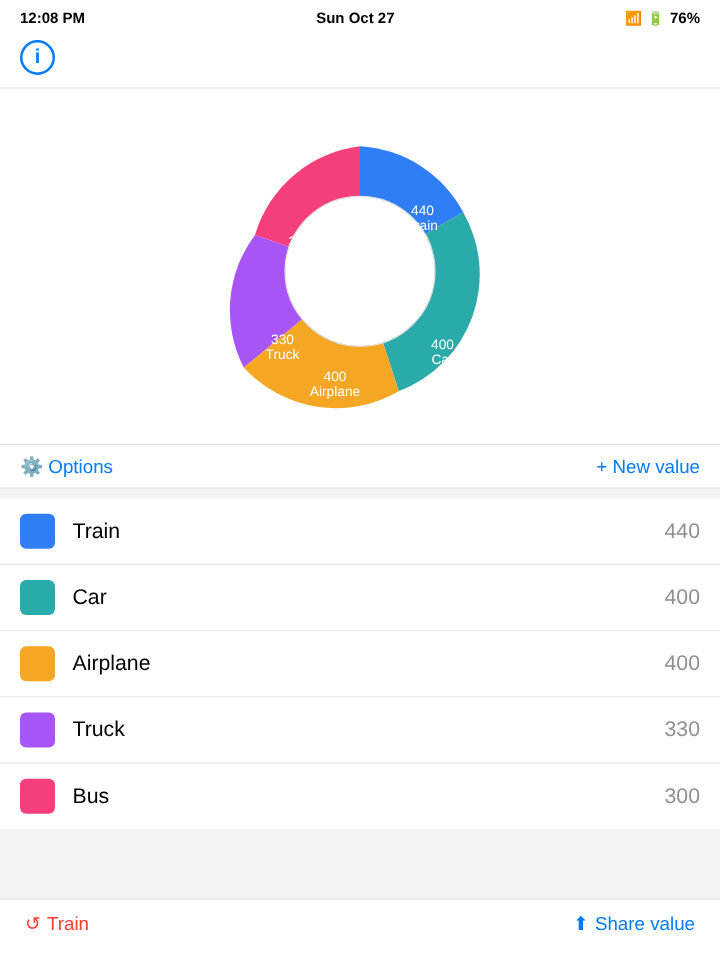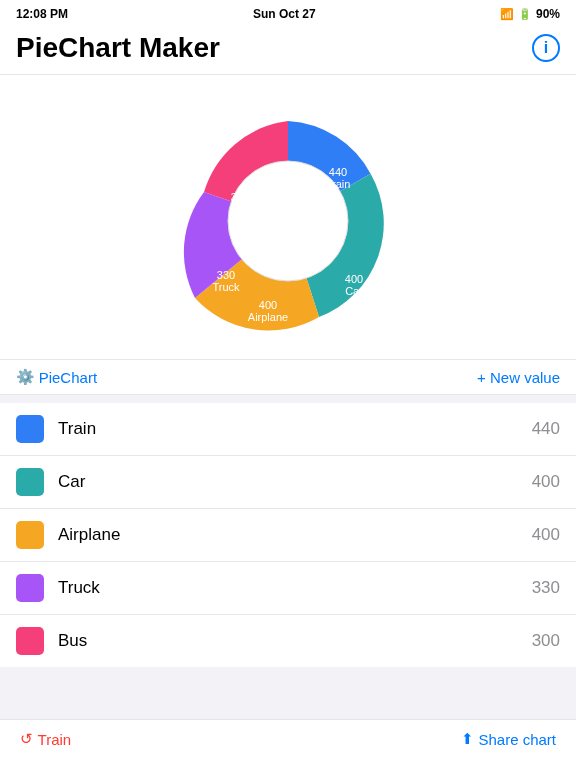--- a/index.html
+++ b/index.html
@@ -164,26 +164,25 @@
   </style>
 </head>
 <body>
 
 <div class="status-bar">
   <span>12:08 PM</span>
   <span>Sun Oct 27</span>
   <div class="status-bar-right">
     <span class="wifi-icon">📶</span>
     <span class="battery-icon">🔋</span>
-    <span>90%</span>
+    <span>76%</span>
   </div>
 </div>
 
 <div class="header">
-  <span class="header-title">PieChart Maker</span>
   <button class="header-info-btn">
     <span>i</span>
   </button>
 </div>
 
 <div class="chart-section">
   <div class="donut-container">
     <svg viewBox="0 0 260 260" xmlns="http://www.w3.org/2000/svg">
 
       <path d="M130,130 L130,30 A100,100 0 0,1 212.6,82.8 Z" fill="#2f7ef5"></path>
@@ -214,21 +213,21 @@
 
       <text x="82" y="110" class="chart-label">300</text>
       <text x="82" y="122" class="chart-label">Bus</text>
     </svg>
   </div>
 </div>
 
 <div class="options-bar">
   <button class="options-btn">
     <span>⚙️</span>
-    <span>PieChart</span>
+    <span>Options</span>
   </button>
   <button class="new-value-btn">
     <span>+ New value</span>
   </button>
 </div>
 
 <div class="list-section">
 
   <div class="list-item">
     <div class="color-swatch" style="background:#2f7ef5;"></div>
@@ -262,15 +261,15 @@
 
 </div>
 
 <div class="footer">
   <button class="reset-btn">
     <span>↺</span>
     <span>Train</span>
   </button>
   <button class="share-btn">
     <span>⬆</span>
-    <span>Share chart</span>
+    <span>Share value</span>
   </button>
 </div>
 
 </body></html>

